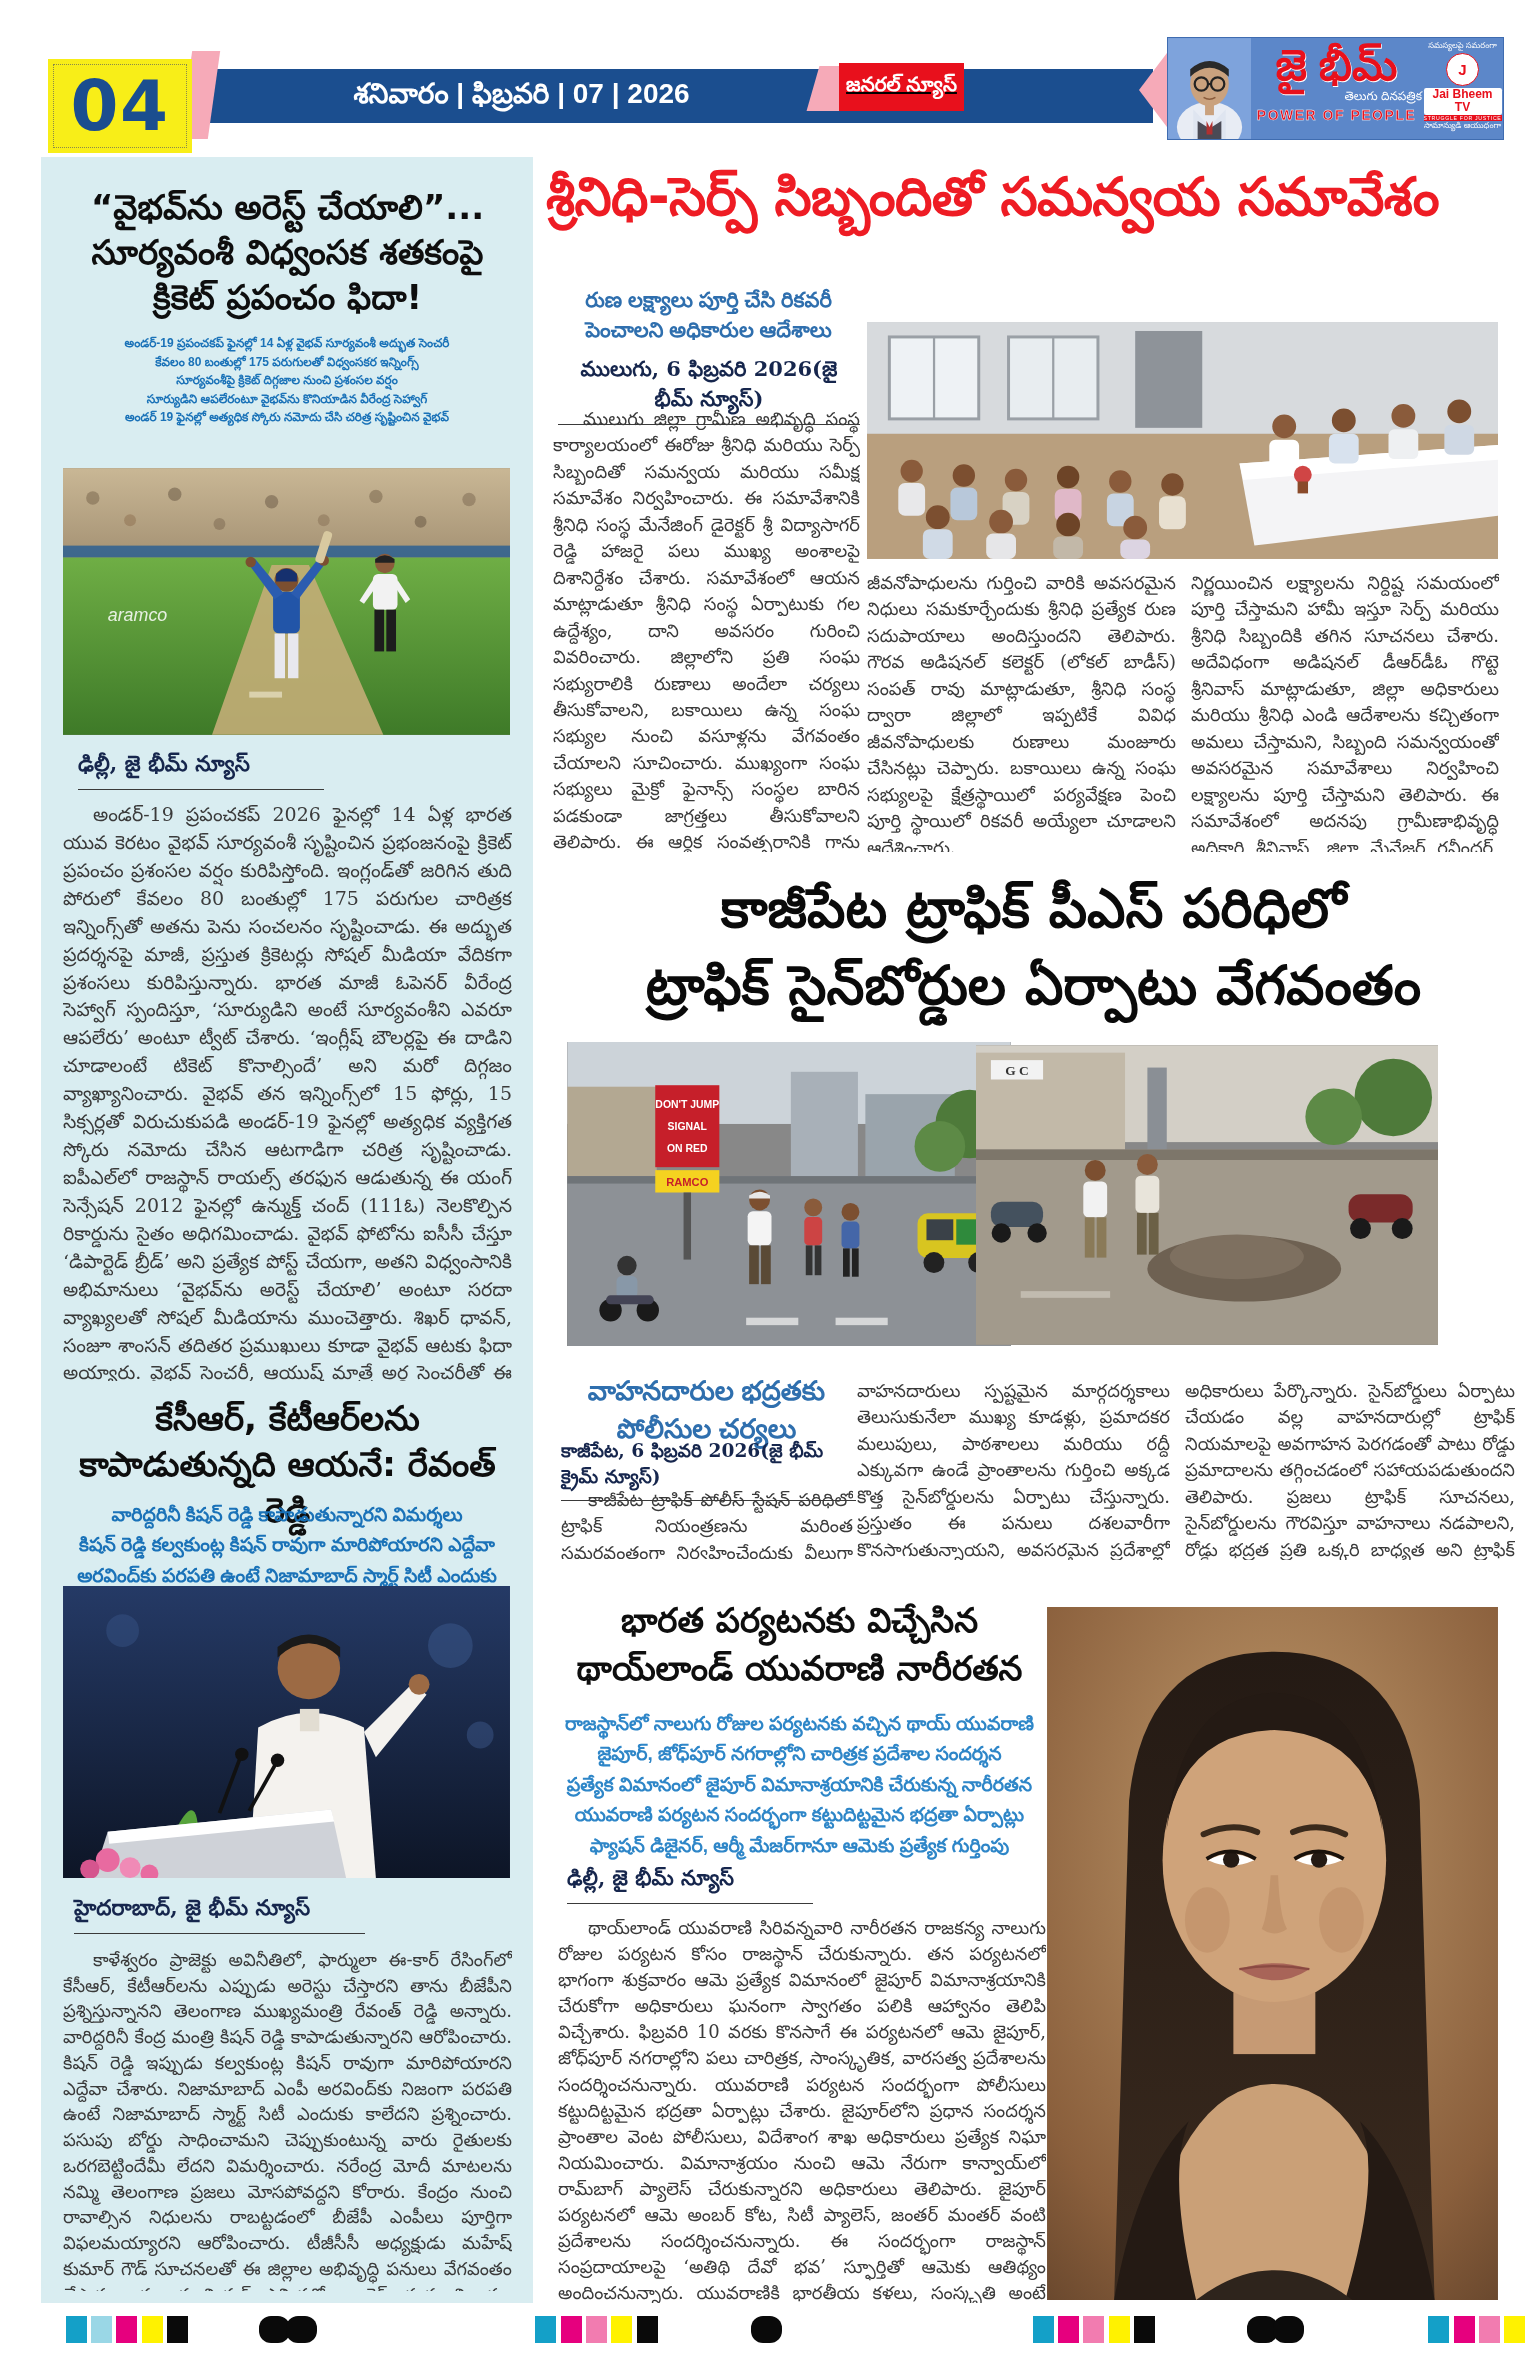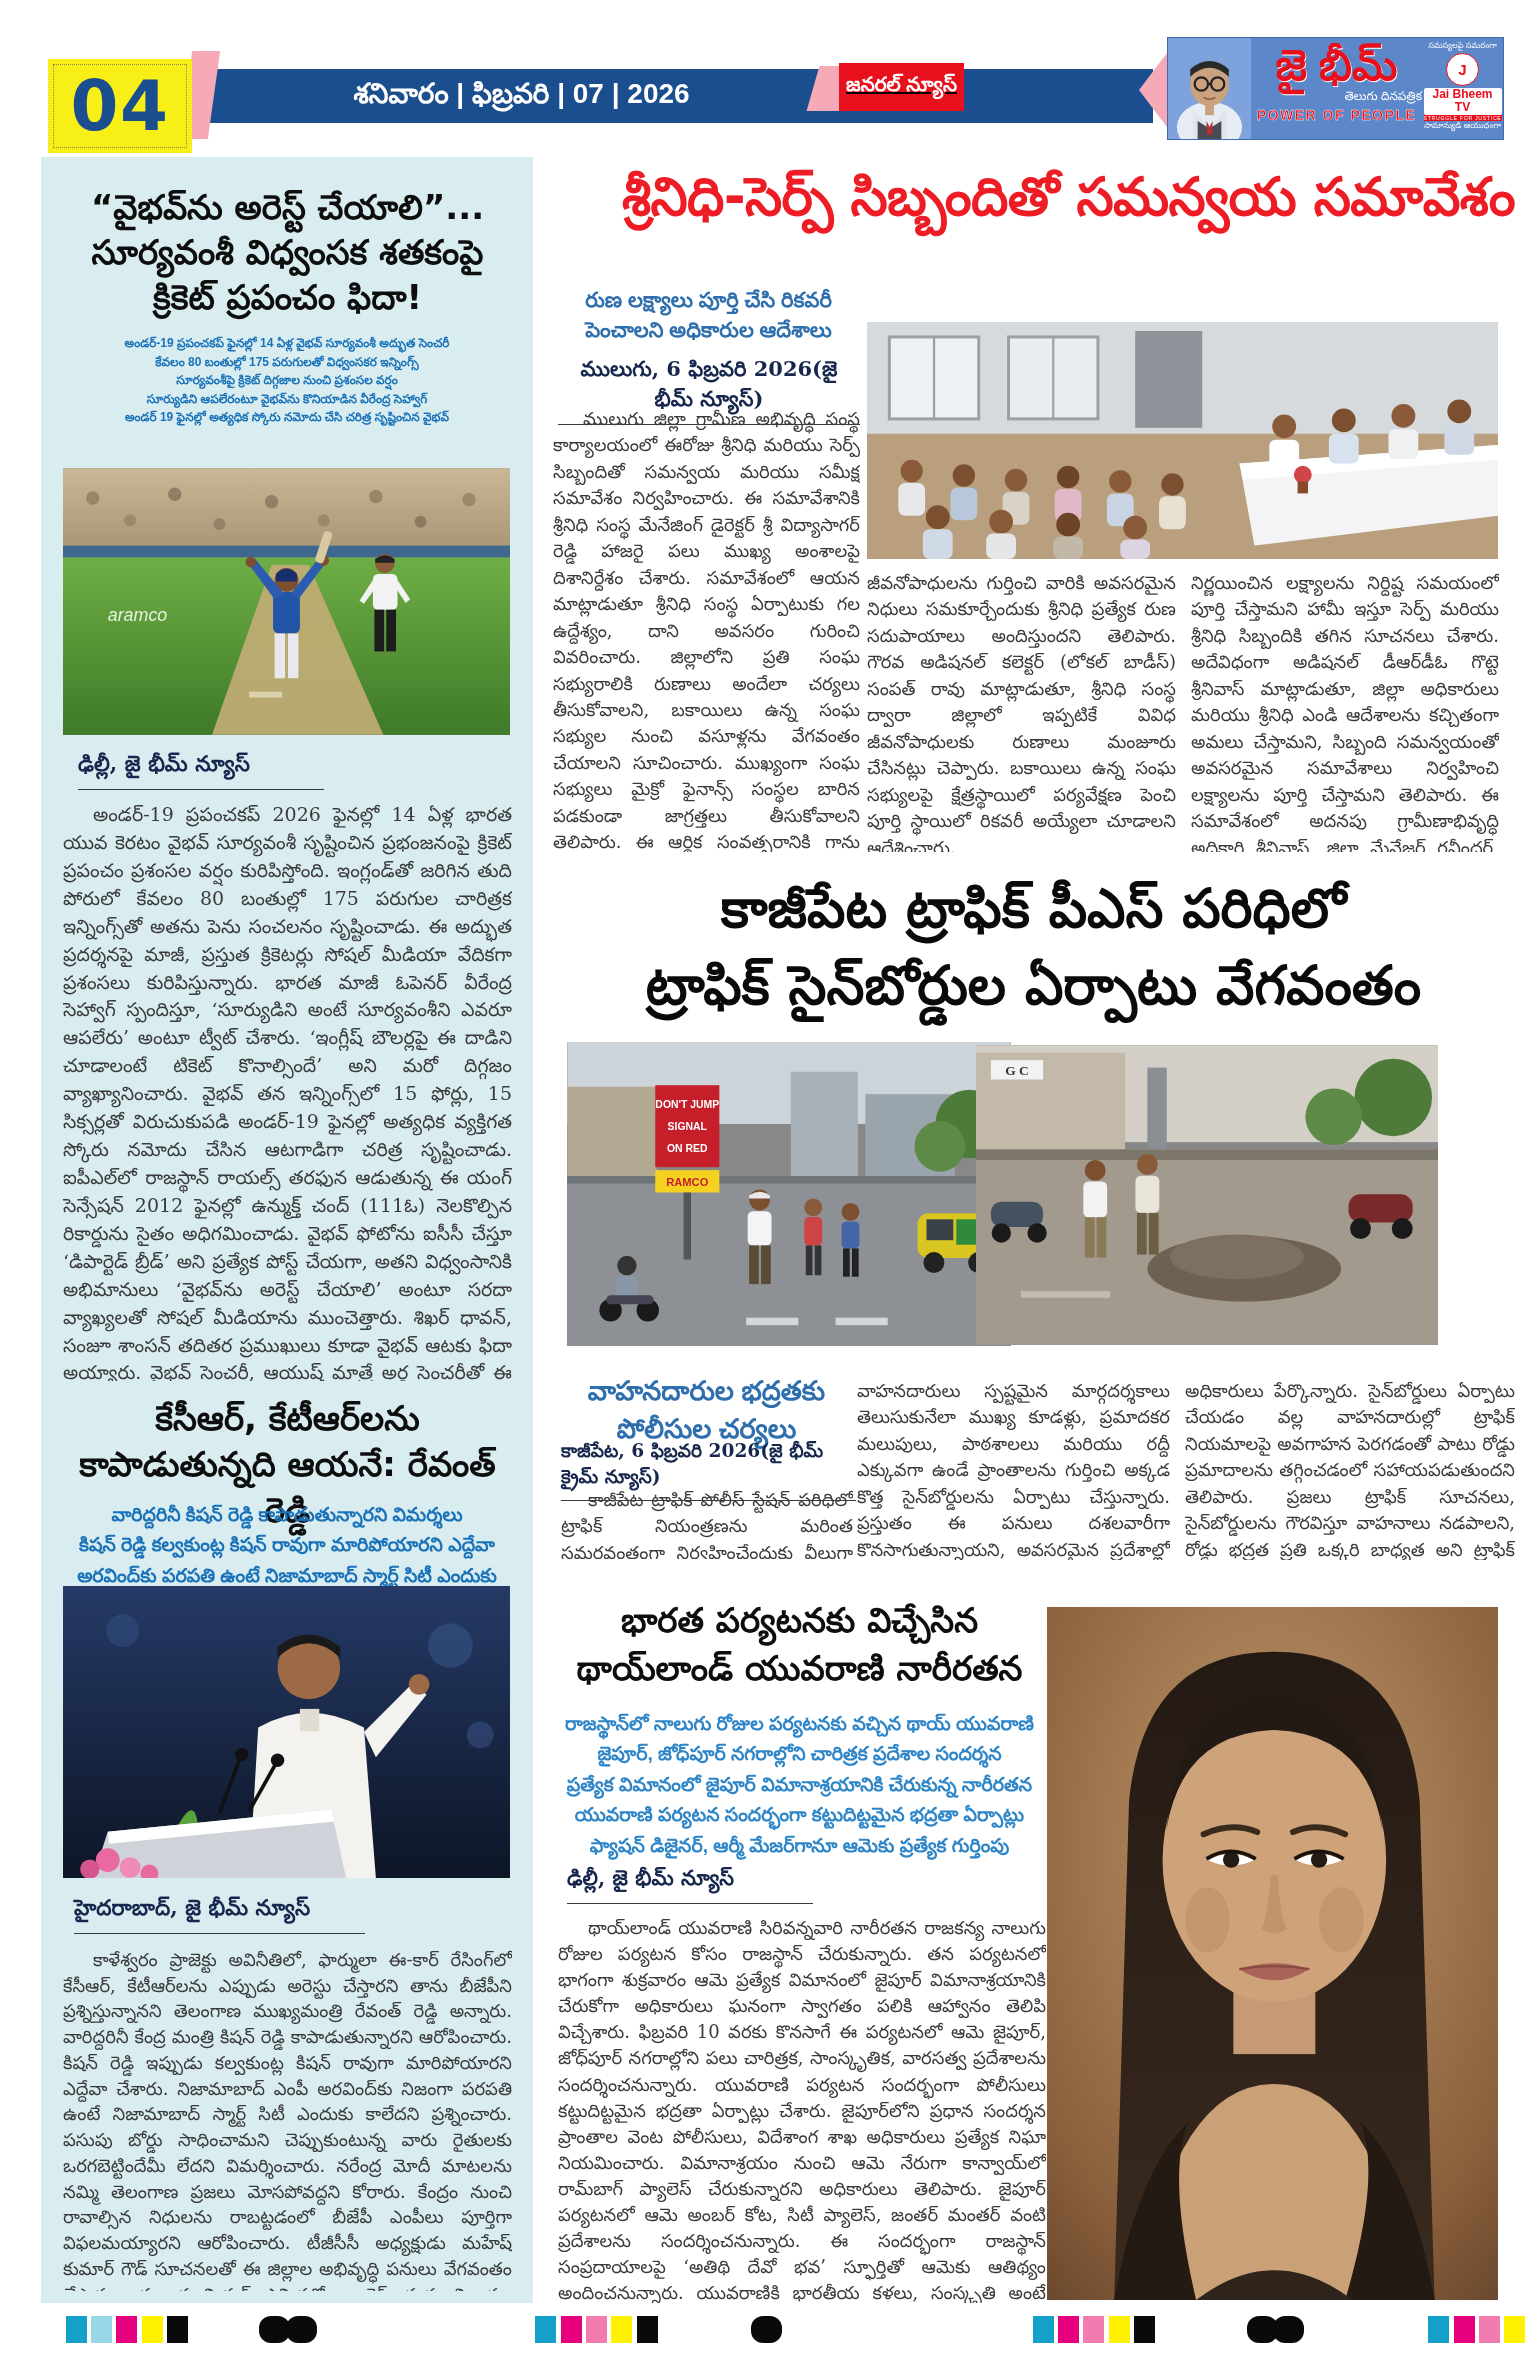--- a/index.html
+++ b/index.html
@@ -44,21 +44,21 @@
   .cricket-date { left:78px; top:751px; width:246px; }
   .cricket-body { left:63px; top:801px; width:449px; height:580px; font-size:19px; line-height:1.47; }
 
   .kcr-hl { top:1396px; font-size:34px; line-height:1.35; }
   .kcr-sub { top:1500px; font-size:19px; line-height:1.6; }
   .revanth-photo { left:63px; top:1586px; width:447px; height:292px; }
   .kcr-date { left:74px; top:1895px; width:291px; }
   .kcr-body { left:63px; top:1947px; width:449px; height:344px; font-size:18px; line-height:1.43; }
 
   
-  .sri-hl { position:absolute; left:546px; top:166px; width:969px; text-align:right; color:#ee1c24; font-size:53px; font-weight:bold; white-space:nowrap; font-family:"DejaVu Sans",sans-serif; letter-spacing:-0.7px; }
+  .sri-hl { position:absolute; left:546px; top:166px; width:969px; text-align:left; color:#ee1c24; font-size:53px; font-weight:bold; white-space:nowrap; font-family:"DejaVu Sans",sans-serif; letter-spacing:-0.7px; }
   .sri-sub { position:absolute; left:555px; top:285px; width:307px; text-align:center; color:#2f6fae; font-size:21px; font-weight:bold; line-height:1.45; }
   .sri-date { left:558px; top:356px; width:302px; font-size:21px;text-align:center; }
   .col { position:absolute; font-family:"DejaVu Serif",serif; color:#3a3a3a; text-align:justify; overflow:hidden; font-size:18px; line-height:1.47; }
   .sri-c1 { left:553px; top:406px; width:307px; height:446px; }
   .meeting-photo { left:867px; top:322px; width:631px; height:237px; }
   .sri-c2 { left:867px; top:570px; width:309px; height:282px; }
   .sri-c3 { left:1191px; top:570px; width:308px; height:282px; }
 
   
   .tr-hl { position:absolute; left:552px; top:871px; width:963px; text-align:center; color:#0a0a0a; font-size:54px; font-weight:bold; line-height:1.42; font-family:"DejaVu Sans",sans-serif; }

